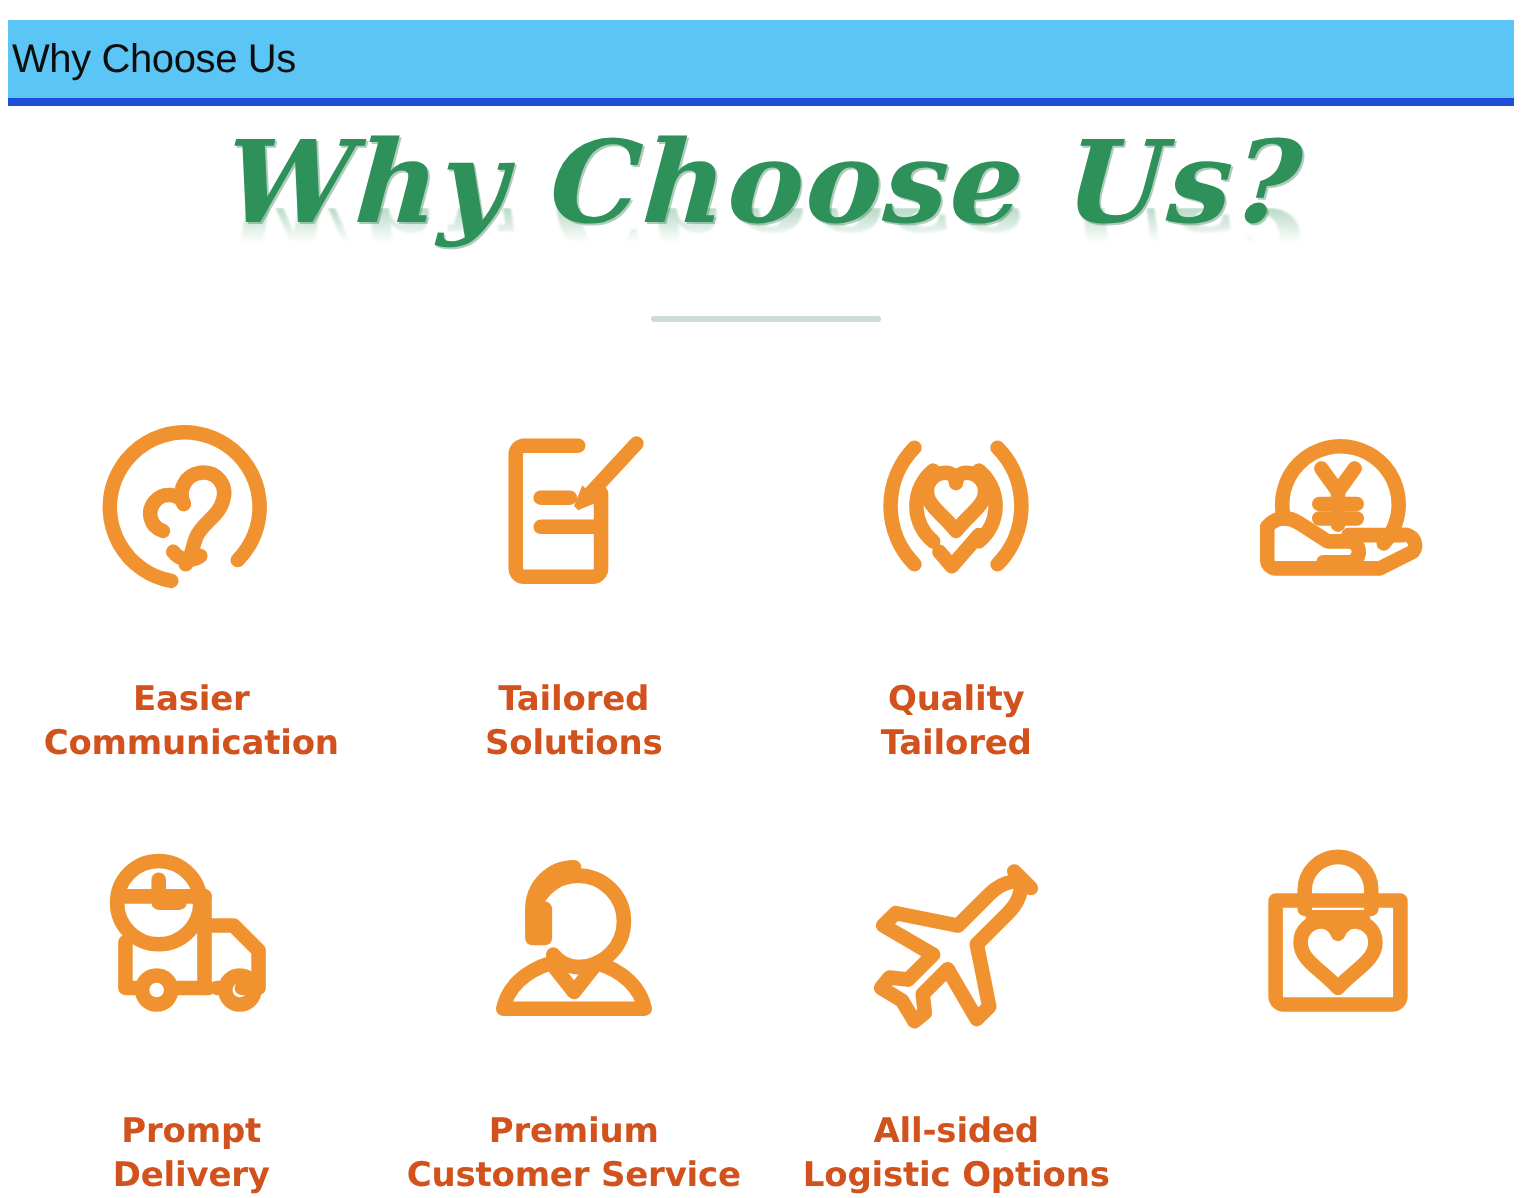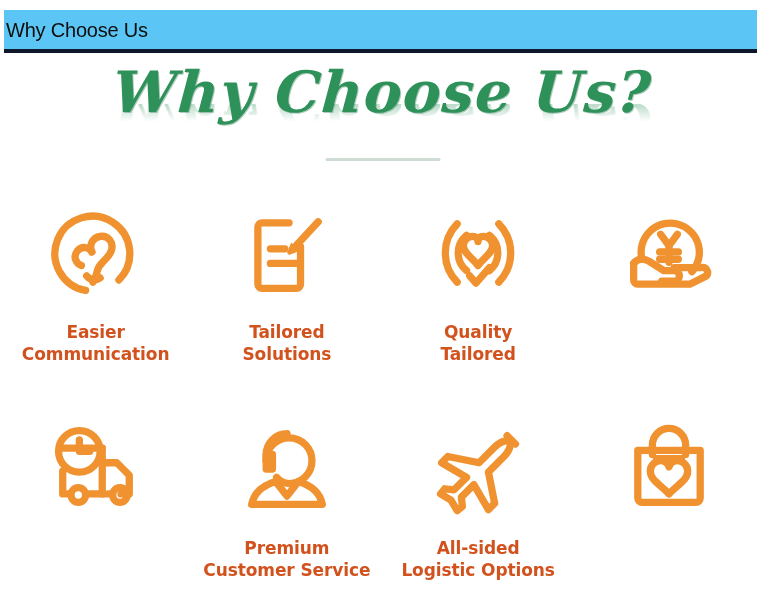--- a/index.html
+++ b/index.html
@@ -16,21 +16,21 @@
   }
 
   
   #window-titlebar {
     position: absolute;
     left: 4px;
     top: 10px;
     width: 753px;
     height: 43px;
     background: #5BC6F5;
-    border-bottom: 4px solid #0f172a;
+    border-bottom: 4px solid #1d4ed8;
     box-sizing: border-box;
     display: flex;
     align-items: center;
   }
   #window-title-text {
     font-size: 20px;
     color: #0d0d0d;
     font-family: "Liberation Sans", sans-serif;
     letter-spacing: -0.2px;
     padding-left: 2px;
@@ -110,20 +110,21 @@
     grid-template-columns: repeat(4, 1fr);
     grid-template-rows: 216px 216px;
   }
   .feature-cell {
     display: flex;
     flex-direction: column;
     align-items: center;
     justify-content: flex-start;
     padding-top: 6px;
     box-sizing: border-box;
+    gap: 18px;
   }
   .feature-icon {
     width: 104px;
     height: 104px;
     display: flex;
     align-items: center;
     justify-content: center;
   }
   .feature-icon svg {
     display: block;
@@ -225,20 +226,22 @@
           <path d="M18 52 v22 h6"></path>
           <path d="M40 74 h18"></path>
           <path d="M56 30 H18"></path>
           <path d="M56 30 v44"></path>
           <path d="M56 44 h14 l12 12 v18 h-8"></path>
           <path d="M66 74 h-4"></path>
           <circle cx="33" cy="75" r="7"></circle>
           <circle cx="73" cy="75" r="7"></circle>
         </svg>
       </div>
+      <div class="feature-label">Prompt
+Delivery</div>
     </div>
 
     <div class="feature-cell">
       <div class="feature-icon">
         <svg viewBox="0 0 100 100" fill="none" stroke="#F0922F" stroke-width="7" stroke-linecap="round" stroke-linejoin="round">
           <path d="M30 42 A22 22 0 1 1 52 64 a16 16 0 0 1 -12 -6"></path>
           <path d="M30 42 V36 a20 20 0 0 1 20 -20"></path>
           <path d="M30 36 h6 v14 h-6 z" fill="#F0922F" stroke="#F0922F"></path>
           <path d="M39 62 L50 76 L61 62"></path>
           <path d="M39 62 C26 66 18 74 16 84 h68 c-2 -10 -10 -18 -23 -22"></path>

